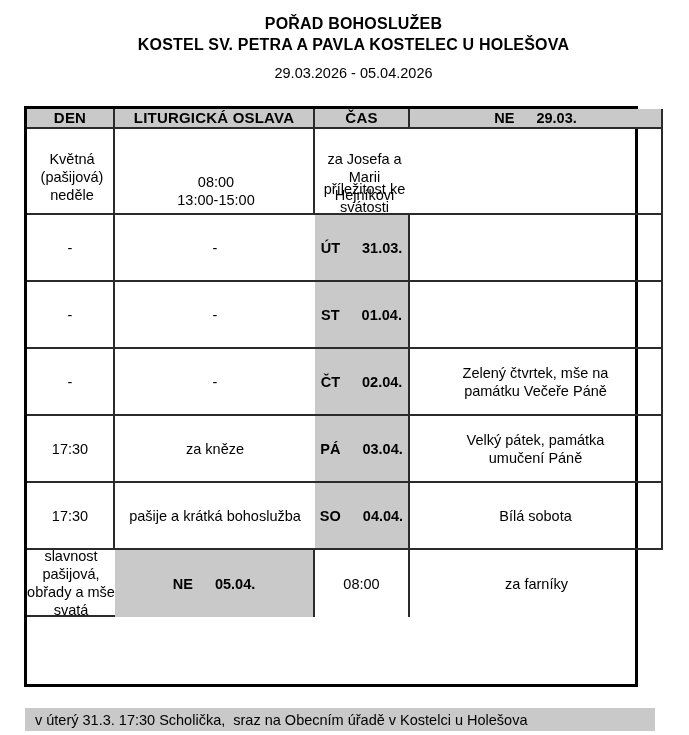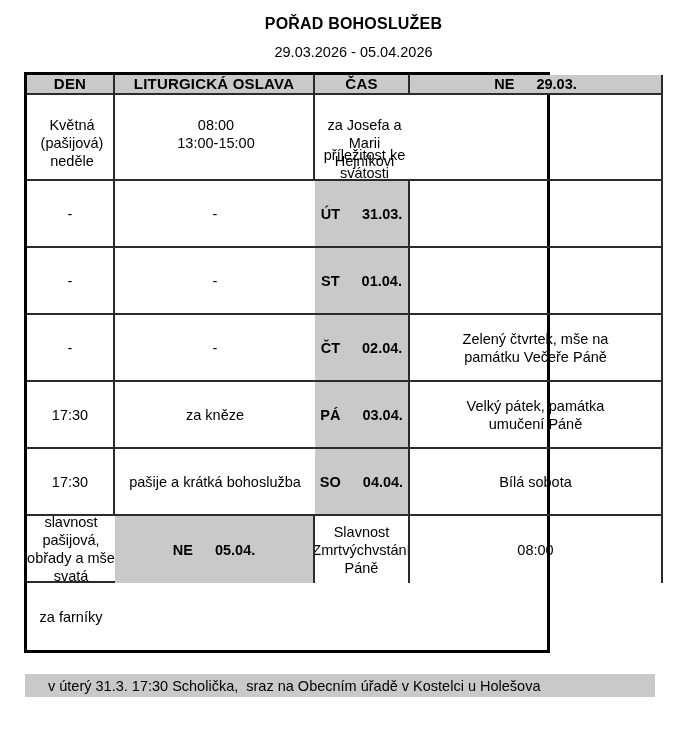--- a/index.html
+++ b/index.html
@@ -24,22 +24,22 @@
     letter-spacing: 0.2px;
   }
   .title-date {
     font-size: 14.5px;
     line-height: 20px;
     margin-top: 8px;
   }
 
   
   .tbl {
-    margin: 10px 0 0 24px;
-    width: 526px;
+    margin: 23px 0 0 24px;
+    width: 614px;
     border: 3px solid #000000;
     display: grid;
     grid-template-columns: 88px 200px 95px 253px;
     grid-template-rows: 20px 86px repeat(7, 67px);
     background: #ffffff;
   }
   .c {
     border-right: 2px solid #2b2b2b;
     border-bottom: 2px solid #2b2b2b;
     display: flex;
@@ -58,45 +58,46 @@
     font-size: 15px;
     letter-spacing: 0.2px;
   }
   .day-cell {
     font-weight: bold;
     gap: 22px;
   }
   .pre { white-space: pre-line; }
   .dual {
     flex-direction: column;
-    justify-content: flex-start;
+    justify-content: flex-end;
     padding: 21px 0 4px 4px;
   }
   .dual > div { min-height: 18px; }
 
   
   .footer-bar {
     margin: 21px 0 0 25px;
     width: 630px;
     height: 23px;
     background: #c9c9c9;
     display: flex;
     align-items: center;
   }
   .footer-bar span {
     font-size: 14.5px;
-    padding-left: 23px;
+    padding-left: 10px;
     white-space: pre-wrap;
   }
 </style>
 </head>
 <body>
 
 <div class="title-block">
   <div class="title-line1">POŘAD BOHOSLUŽEB</div>
+  <div class="title-line2">KOSTEL SV. PETRA A PAVLA KOSTELEC U HOLEŠOVA</div>
   <div class="title-date">29.03.2026 - 05.04.2026</div>
 </div>
 
 <div class="tbl">
 
   <div class="c shaded hdr">DEN</div>
   <div class="c shaded hdr">LITURGICKÁ OSLAVA</div>
   <div class="c shaded hdr">ČAS</div>
 
   <div class="c shaded day-cell">
@@ -159,22 +160,20 @@
     <span>04.04.</span>
   </div>
   <div class="c pre">Bílá sobota</div>
   <div class="c pre col-last">slavnost pašijová, obřady a mše
 svatá</div>
 
   <div class="c shaded day-cell row-last">
     <span>NE</span>
     <span>05.04.</span>
   </div>
-  <div class="c pre row-last">Slavnost Zmrtvýchvstání
-Páně</div>
   <div class="c row-last">08:00</div>
   <div class="c row-last col-last">za farníky</div>
 
 </div>
 
 <div class="footer-bar">
   <span>v úterý 31.3. 17:30 Scholička,  sraz na Obecním úřadě v Kostelci u Holešova</span>
 </div>
 
 </body></html>

